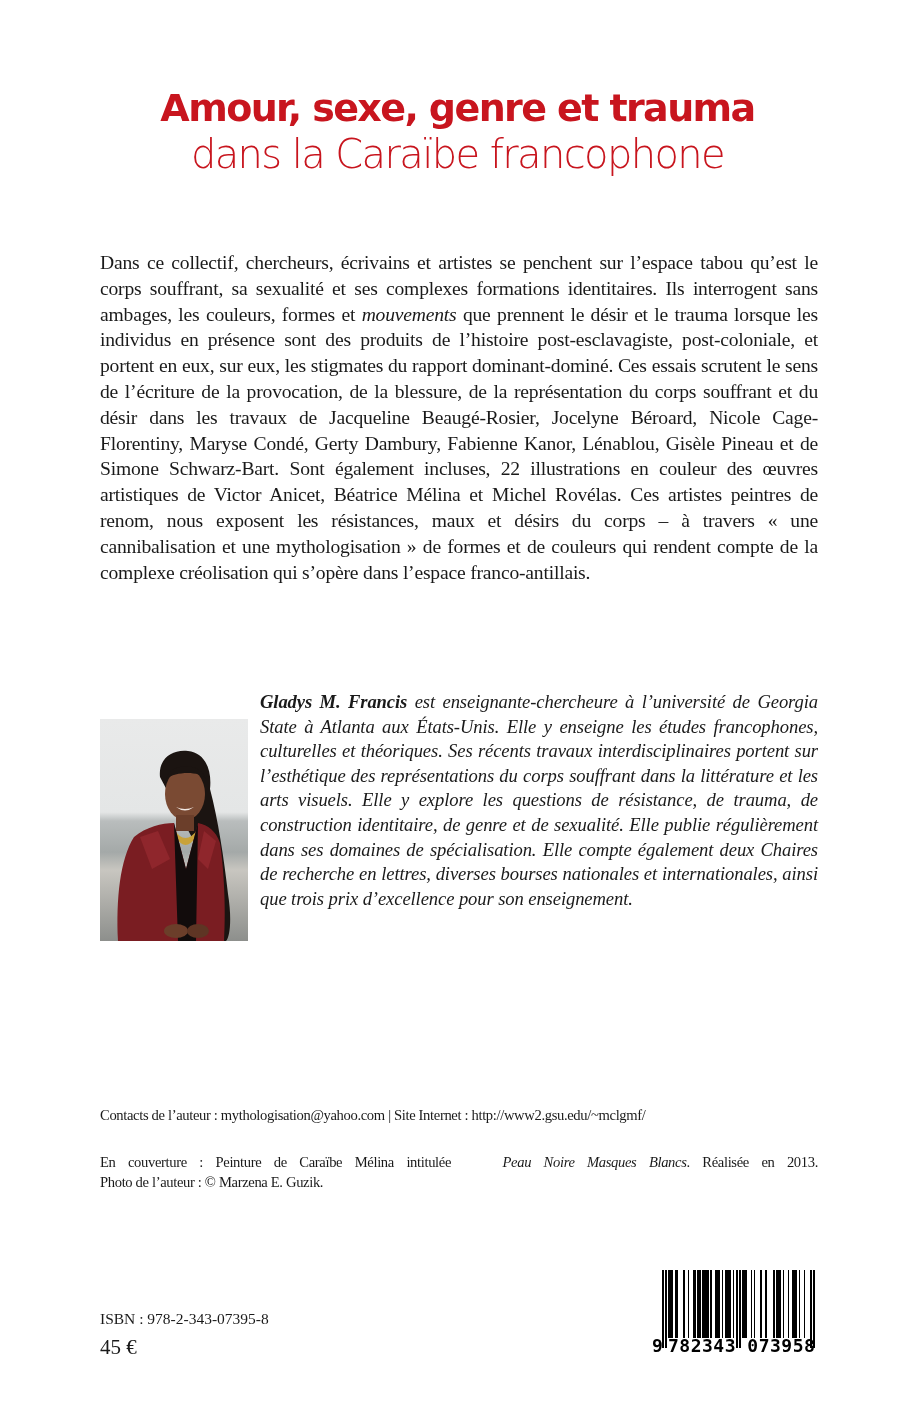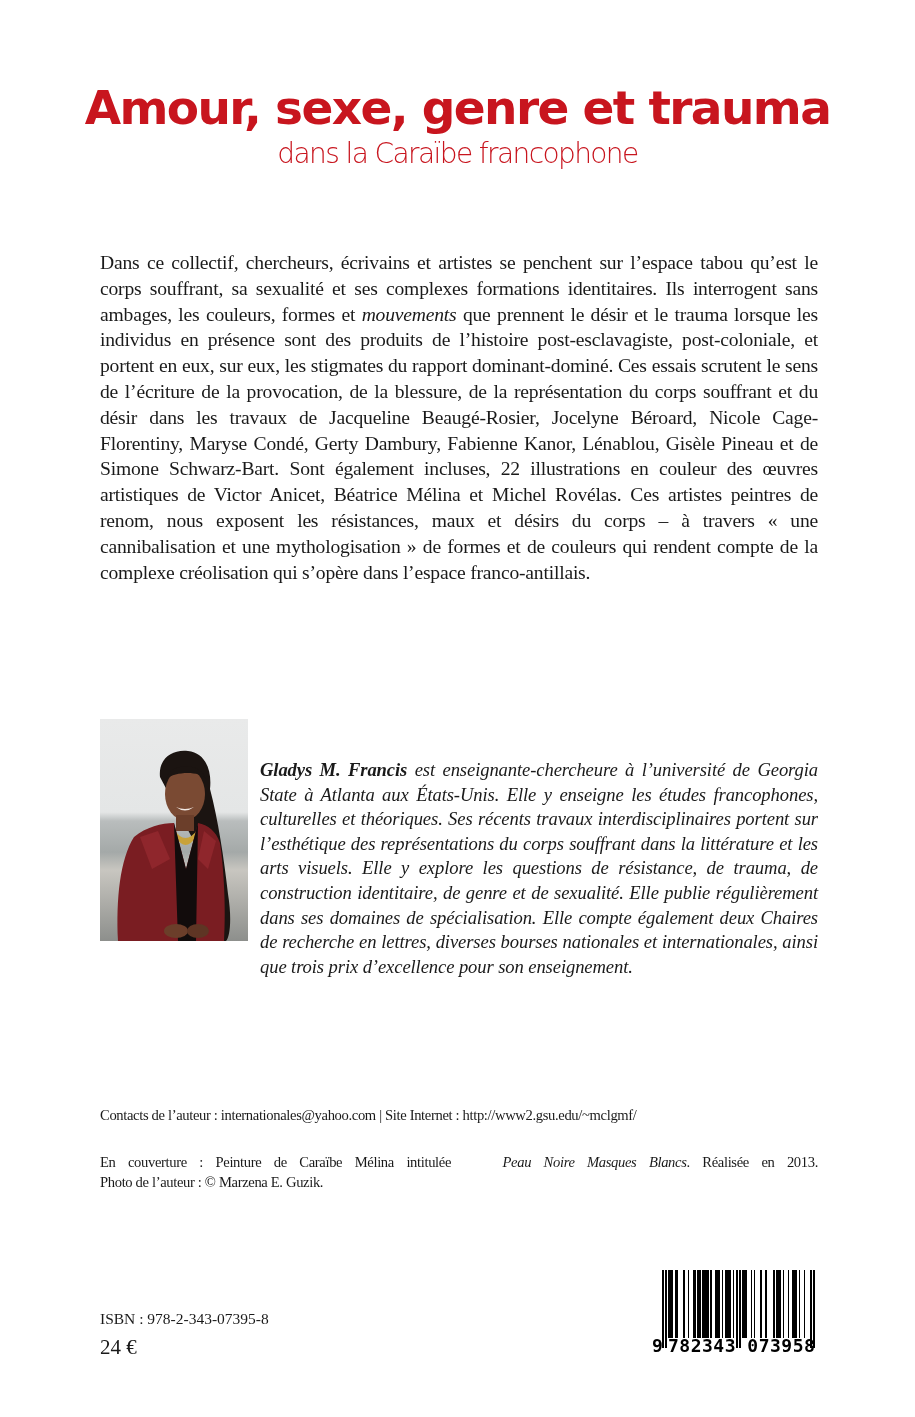--- a/index.html
+++ b/index.html
@@ -2,46 +2,46 @@
 <html><head>
   <meta charset="utf-8">
   <style>
     html, body { margin: 0; padding: 0; background: #ffffff; }
     body { width: 915px; height: 1417px; position: relative; overflow: hidden; color: #1a1a1a; }
     .page { position: absolute; left: 0; top: 0; width: 915px; height: 1417px; background: #fff; }
 
     .title-block { position: absolute; left: 0; width: 915px; top: 84px; text-align: center; }
     .title-main {
       font-family: "DejaVu Sans", sans-serif;
-      font-size: 47px; font-weight: bold; letter-spacing: -1.6px;
+      font-size: 38px; font-weight: bold; letter-spacing: -1.6px;
       color: #c8151e; line-height: 48px; margin: 0;
     }
     .title-sub {
       font-family: "DejaVu Sans", sans-serif;
-      font-size: 28px; font-weight: 300; letter-spacing: -1.6px;
+      font-size: 40px; font-weight: 300; letter-spacing: -1.6px;
       color: #c8151e; line-height: 44px; margin: 0;
     }
 
     .blurb {
       position: absolute; left: 100px; top: 250px; width: 718px;
       font-family: "Liberation Serif", serif;
       font-size: 19.6px; line-height: 25.8px; text-align: justify;
       letter-spacing: -0.2px; color: #1a1a1a; margin: 0;
     }
     .blurb em { font-style: italic; }
 
     .author-photo {
       position: absolute; left: 100px; top: 719px; width: 148px; height: 222px;
       overflow: hidden;
       background: linear-gradient(180deg, #e9eaea 0%, #e4e6e6 42%, #b9bdbd 46%, #a4a9a8 60%, #c8c6c0 68%, #8d8f8c 100%);
     }
     .author-photo svg { position: absolute; left: 0; top: 0; }
 
     .bio {
-      position: absolute; left: 260px; top: 758px; width: 558px;
+      position: absolute; left: 260px; top: 690px; width: 558px;
       font-family: "Liberation Serif", serif; font-style: italic;
       font-size: 18.6px; line-height: 24.6px; text-align: justify;
       color: #1a1a1a; margin: 0; letter-spacing: -0.1px;
     }
     .bio strong { font-weight: bold; }
 
     .contacts {
       position: absolute; left: 100px; top: 1106px; width: 720px;
       font-family: "Liberation Serif", serif; font-size: 14.6px; line-height: 18px;
       letter-spacing: -0.35px; color: #1a1a1a; margin: 0;
@@ -108,29 +108,29 @@
       <path d="M40 118 L58 112 L70 140 L52 150 Z" fill="#8f262c"></path>
       <path d="M104 112 L116 122 L108 150 L98 140 Z" fill="#8f262c"></path>
 
       <ellipse cx="76" cy="212" rx="12" ry="7" fill="#6b3e2a"></ellipse>
       <ellipse cx="98" cy="212" rx="11" ry="7" fill="#5e3524"></ellipse>
     </svg>
   </div>
 
   <p class="bio"><strong>Gladys M. Francis</strong><span> est enseignante-chercheure à l’université de Georgia State à Atlanta aux États-Unis. Elle y enseigne les études francophones, culturelles et théoriques. Ses récents travaux interdisciplinaires portent sur l’esthétique des représentations du corps souffrant dans la littérature et les arts visuels. Elle y explore les questions de résistance, de trauma, de construction identitaire, de genre et de sexualité. Elle publie régulièrement dans ses domaines de spécialisation. Elle compte également deux Chaires de recherche en lettres, diverses bourses nationales et internationales, ainsi que trois prix d’excellence pour son enseignement.</span></p>
 
-  <p class="contacts"><span>Contacts de l’auteur : </span><span>internationales@yahoo.com</span><span> | </span><span>Site Internet : </span><span>http://www2.gsu.edu/~mclgmf/</span></p>
+  <p class="contacts"><span>Contacts de l’auteur : </span><span>mythologisation@yahoo.com</span><span> | </span><span>Site Internet : </span><span>http://www2.gsu.edu/~mclgmf/</span></p>
 
   <p class="credits">
     <span class="line1"><span>En couverture : Peinture de Caraïbe Mélina intitulée </span><em>Peau Noire Masques Blancs</em><span>. Réalisée en 2013.</span></span>
     <span class="line">Photo de l’auteur : © Marzena E. Guzik.</span>
   </p>
 
   <div class="isbn">ISBN : 978-2-343-07395-8</div>
-  <div class="price">24 €</div>
+  <div class="price">45 €</div>
 
   <div class="barcode">
     <div class="barcode-bars" id="barcode-bars">
         <span style="display: block; width: 1.62105px; height: 78px; background: rgb(0, 0, 0);"></span>
         <span style="display: block; width: 1.62105px; height: 78px; background: transparent;"></span>
         <span style="display: block; width: 1.62105px; height: 78px; background: rgb(0, 0, 0);"></span>
         <span style="display: block; width: 1.62105px; height: 68px; background: transparent;"></span>
         <span style="display: block; width: 1.62105px; height: 68px; background: rgb(0, 0, 0);"></span>
         <span style="display: block; width: 1.62105px; height: 68px; background: rgb(0, 0, 0);"></span>
         <span style="display: block; width: 1.62105px; height: 68px; background: rgb(0, 0, 0);"></span>

